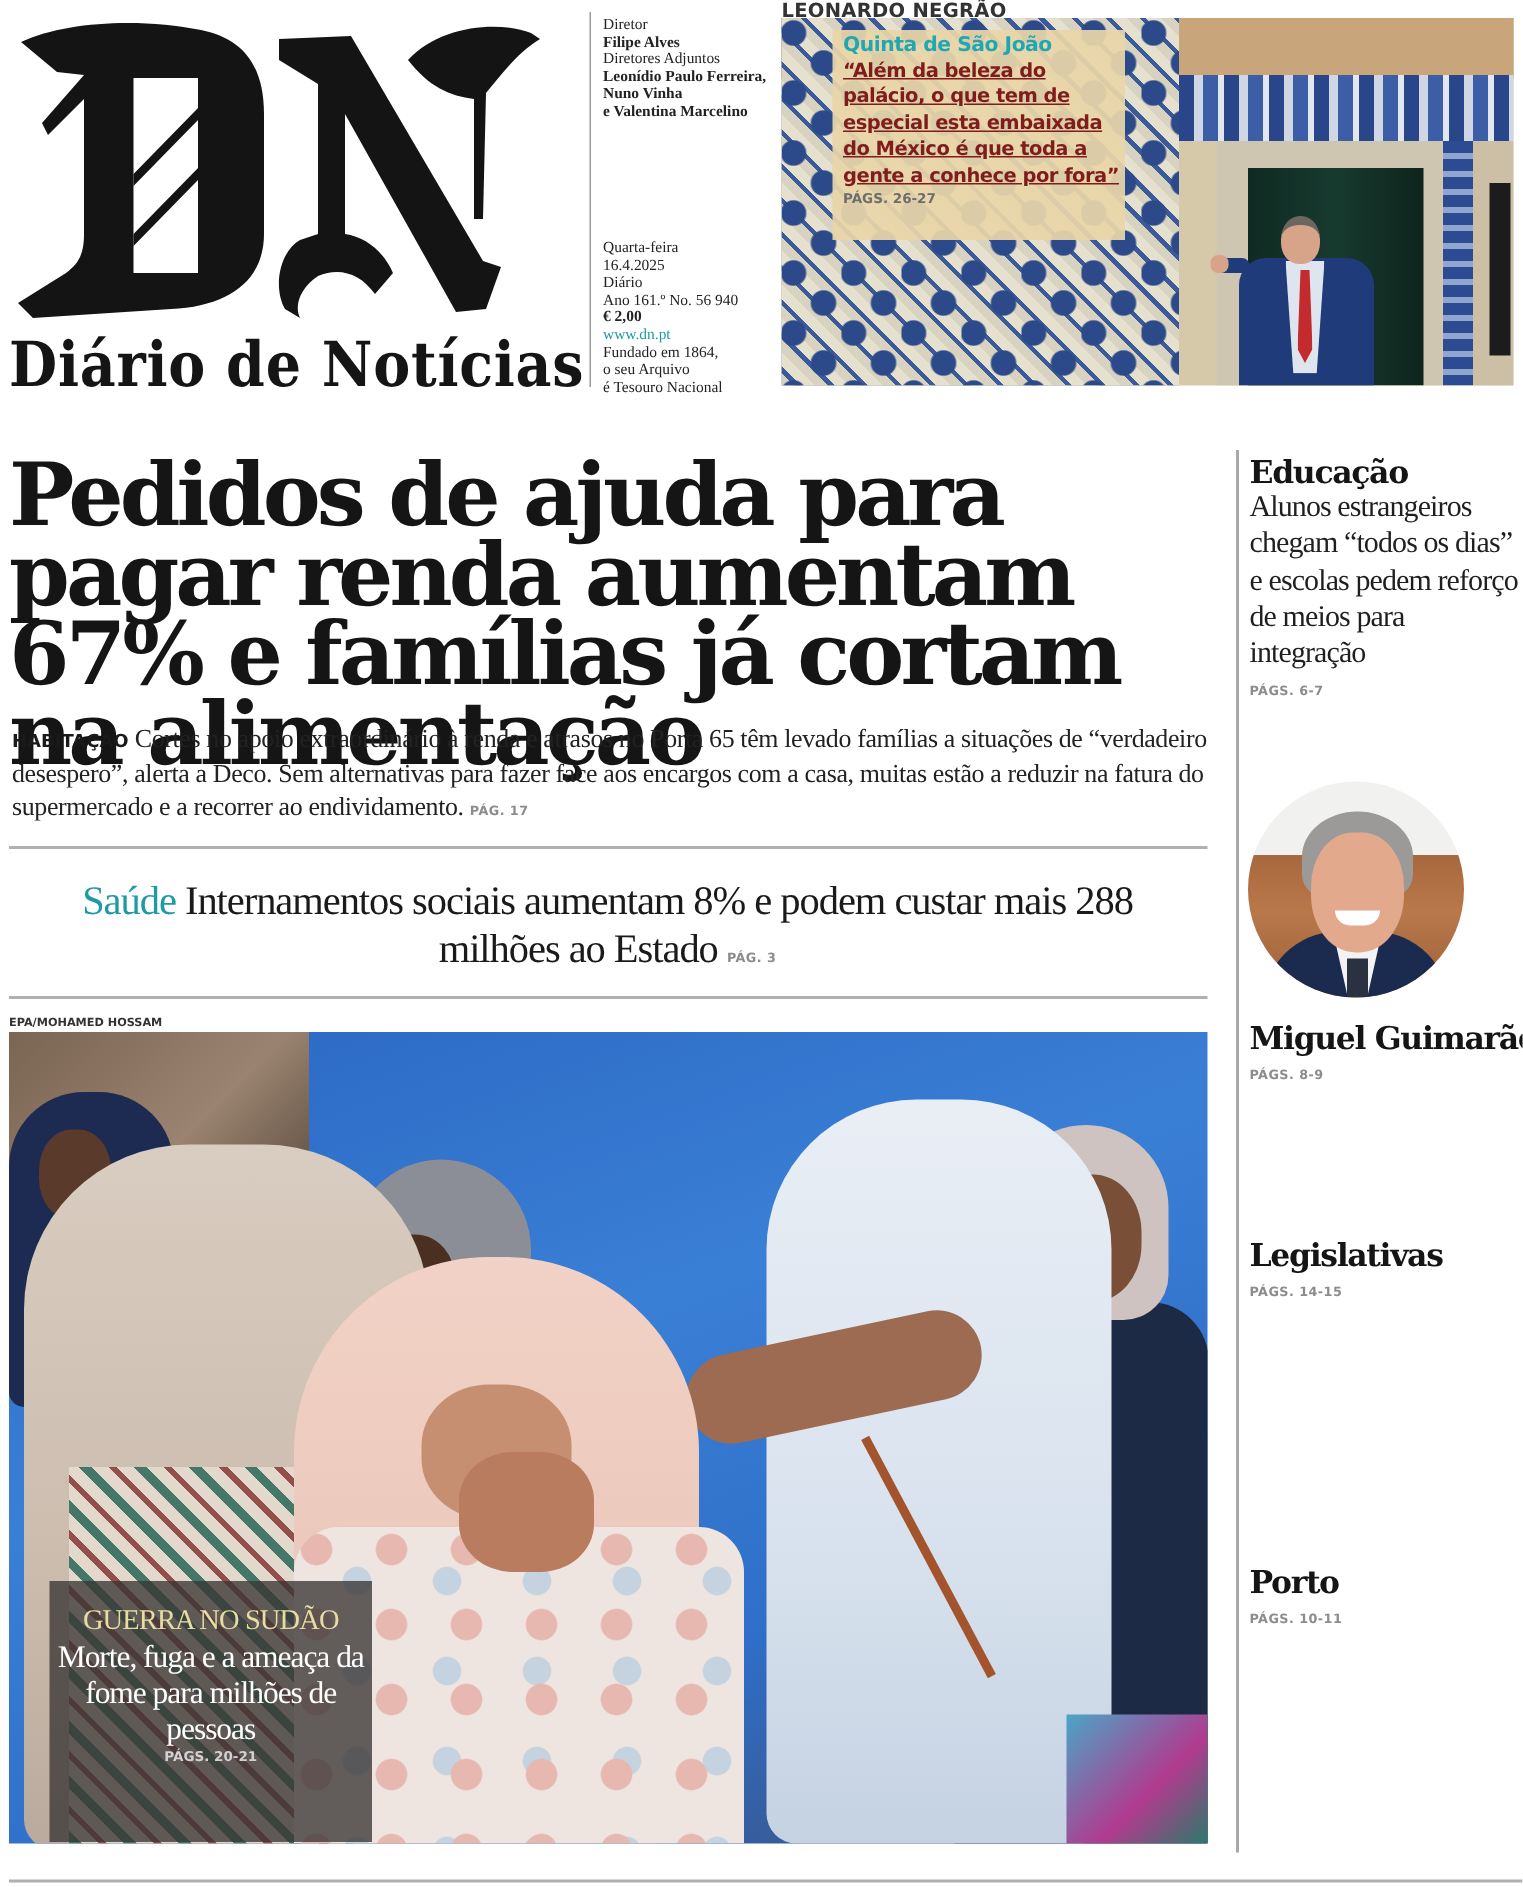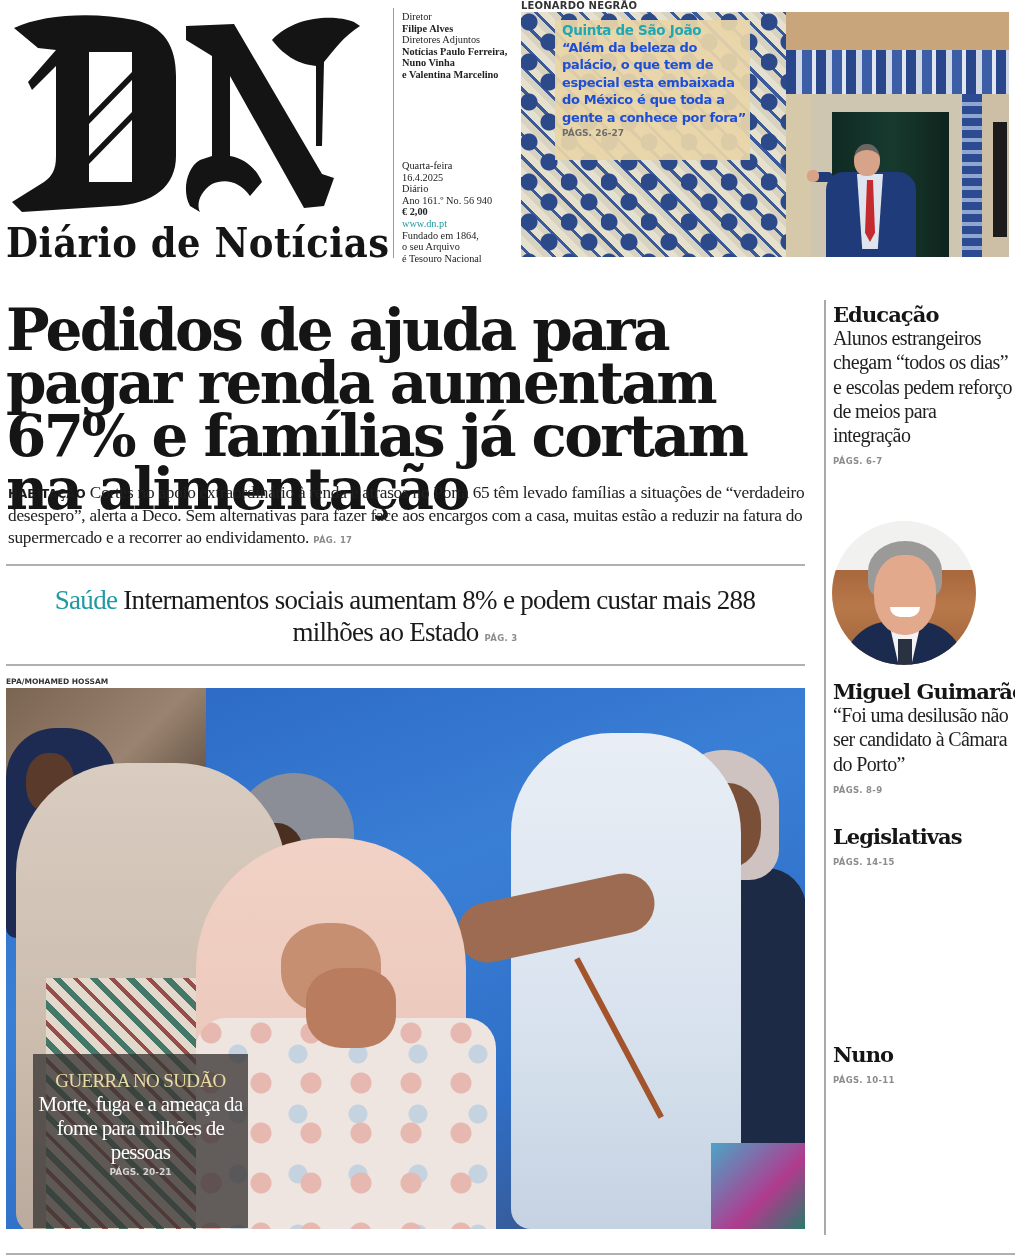--- a/index.html
+++ b/index.html
@@ -18,21 +18,21 @@
 
   .masthead-rule { position: absolute; left: 393px; top: 8px; width: 1px; height: 250px; background: #9a9a9a; }
 
   .staff { position: absolute; left: 402px; top: 11px; width: 118px; font-family: "Liberation Serif", serif; font-size: 10.3px; line-height: 11.6px; color: #222; }
   .staff .b { font-weight: bold; }
   .issue { position: absolute; left: 402px; top: 160px; width: 118px; font-family: "Liberation Serif", serif; font-size: 10.3px; line-height: 11.6px; color: #222; }
   .issue .b { font-weight: bold; }
   .issue .url { color: #1f9aa3; }
 
   
-  .promo-credit { position: absolute; left: 521px; top: 0px; font-family: "DejaVu Sans", sans-serif; font-weight: bold; font-size: 10px; color: #333; letter-spacing: 0.2px; }
+  .promo-credit { position: absolute; left: 521px; top: 0px; font-family: "DejaVu Sans", sans-serif; font-weight: bold; font-size: 13px; color: #333; letter-spacing: 0.2px; }
   .promo { position: absolute; left: 521px; top: 12px; width: 488px; height: 245px; overflow: hidden;
     background:
       linear-gradient(180deg, #c9a77d 0px, #c29f75 40px, transparent 40px),
       #d6c9a9;
   }
   .promo .tiles-left {
     position: absolute; left: 0; top: 0; width: 265px; height: 245px;
     background:
       radial-gradient(circle at 20% 25%, #2c4a8a 0 8px, transparent 9px),
       radial-gradient(circle at 70% 75%, #2c4a8a 0 8px, transparent 9px),
@@ -54,21 +54,21 @@
   
   .promo .man-head { position: absolute; left: 333px; top: 132px; width: 26px; height: 32px; border-radius: 48% 48% 45% 45%; background: #d7a48a; border-top: 6px solid #6b6660; }
   .promo .man-body { position: absolute; left: 305px; top: 160px; width: 90px; height: 85px; background: #1f3b7a; border-radius: 18px 18px 0 0; }
   .promo .man-shirt { position: absolute; left: 336px; top: 162px; width: 26px; height: 75px; background: #dfe5ef; clip-path: polygon(0 0, 100% 0, 80% 100%, 20% 100%); }
   .promo .man-tie { position: absolute; left: 344px; top: 168px; width: 10px; height: 62px; background: #c42b2f; clip-path: polygon(20% 0, 80% 0, 100% 85%, 50% 100%, 0 85%); }
   .promo .man-arm { position: absolute; left: 288px; top: 160px; width: 24px; height: 10px; background: #1f3b7a; border-radius: 6px; }
   .promo .man-fist { position: absolute; left: 286px; top: 158px; width: 12px; height: 12px; background: #d7a48a; border-radius: 5px; }
 
   .promo-text { position: absolute; left: 562px; top: 22px; width: 190px; font-family: "DejaVu Sans", sans-serif; }
   .promo-kicker { font-weight: bold; font-size: 13.5px; color: #1fa7b3; line-height: 17px; letter-spacing: -0.3px; }
-  .promo-quote { font-weight: bold; font-size: 13px; color: #1d4ed8; line-height: 17.4px; letter-spacing: -0.35px; }
+  .promo-quote { font-weight: bold; font-size: 13px; color: #7f1d1d; line-height: 17.4px; letter-spacing: -0.35px; text-decoration: underline; }
   .promo-pages { font-weight: bold; font-size: 9px; color: #6d6d6d; margin-top: 2px; }
 
   
   .headline {
     position: absolute; left: 6px; top: 304px; width: 800px;
     font-family: "DejaVu Serif", serif; font-weight: bold; font-size: 58px; line-height: 53px;
     letter-spacing: -2.6px; color: #151515;
   }
   .lead { position: absolute; left: 8px; top: 482px; width: 800px; font-family: "Liberation Serif", serif; font-size: 17.3px; line-height: 22px; color: #222; letter-spacing: -0.25px; }
   .lead .kicker { font-family: "DejaVu Sans", sans-serif; font-weight: bold; font-size: 12px; letter-spacing: 0; color: #1a1a1a; }
@@ -145,21 +145,21 @@
   </svg>
   <div class="logo-name">Diário de Notícias</div>
 </div>
 
 <div class="masthead-rule"></div>
 
 <div class="staff">
   <div>Diretor</div>
   <div class="b">Filipe Alves</div>
   <div>Diretores Adjuntos</div>
-  <div class="b">Notícias Paulo Ferreira,</div>
+  <div class="b">Leonídio Paulo Ferreira,</div>
   <div class="b">Nuno Vinha</div>
   <div class="b">e Valentina Marcelino</div>
 </div>
 
 <div class="issue">
   <div>Quarta-feira</div>
   <div>16.4.2025</div>
   <div>Diário</div>
   <div>Ano 161.º No. 56 940</div>
   <div class="b">€ 2,00</div>
@@ -251,25 +251,24 @@
   <div class="suit"></div>
   <div class="shirt"></div>
   <div class="tie"></div>
   <div class="hair"></div>
   <div class="face"></div>
   <div class="smile"></div>
 </div>
 
 <div class="side" style="top:680px;">
   <div class="side-title">Miguel Guimarães</div>
-  <div class="side-body">“Foi uma desilusão não ser candidato à Câmara do Porto”</div>
   <div class="side-pg">PÁGS. 8-9</div>
 </div>
 
 <div class="side" style="top:825px;">
   <div class="side-title">Legislativas</div>
   <div class="side-pg">PÁGS. 14-15</div>
 </div>
 
 <div class="side" style="top:1043px;">
-  <div class="side-title">Nuno</div>
+  <div class="side-title">Porto</div>
   <div class="side-pg">PÁGS. 10-11</div>
 </div>
 
 </body></html>

